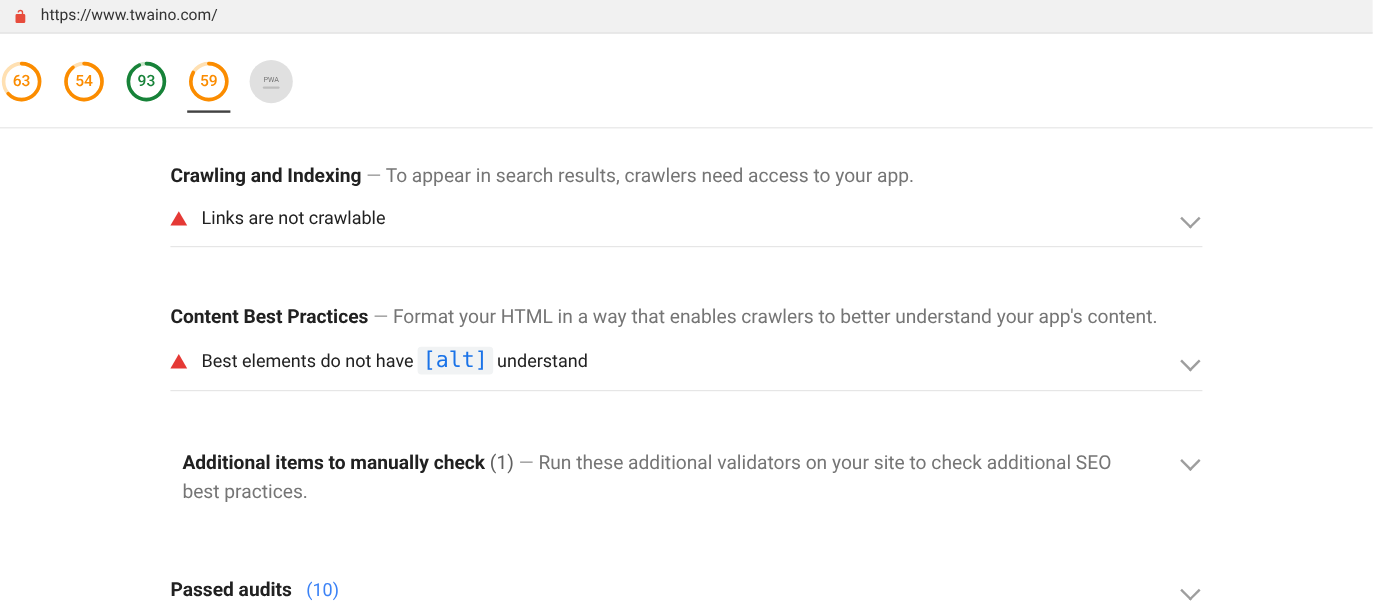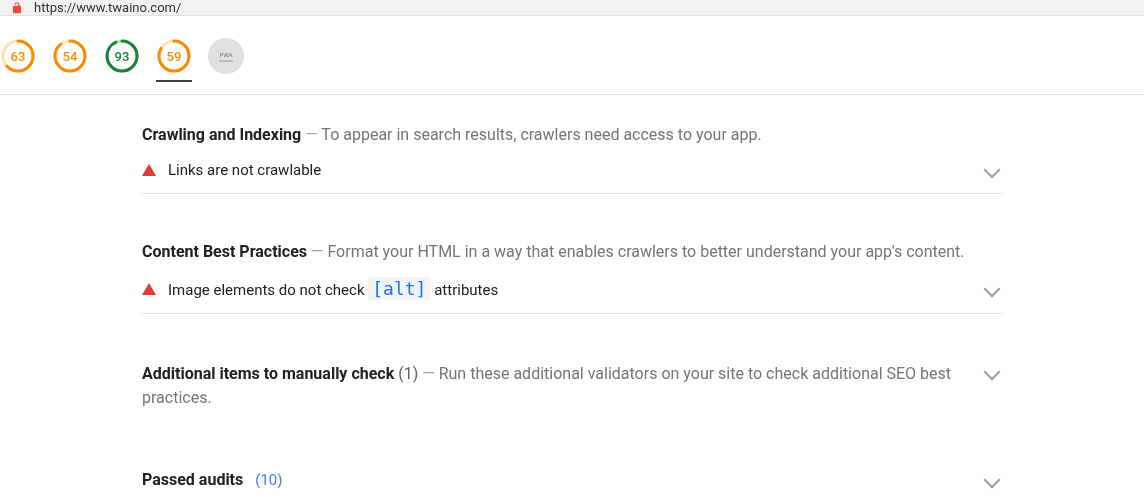--- a/index.html
+++ b/index.html
@@ -4,21 +4,21 @@
 <style>
   * { box-sizing: border-box; margin: 0; padding: 0; }
   body {
     font-family: -apple-system, BlinkMacSystemFont, "Segoe UI", Roboto, Arial, sans-serif;
     background: #fff;
     color: #212121;
     width: 1144px;
   }
   .url-bar {
     background: #f1f1f1;
-    height: 16px;
+    height: 28px;
     display: flex;
     align-items: center;
     padding: 0 10px;
     gap: 10px;
     border-bottom: 1px solid #e0e0e0;
   }
   .url-bar .lock {
     width: 14px; height: 14px;
     display: inline-flex; align-items: center; justify-content: center;
   }
@@ -102,21 +102,21 @@
   }
   .chev {
     width:12px; height:12px;
     border-right:2px solid #9e9e9e;
     border-bottom:2px solid #9e9e9e;
     transform: rotate(45deg);
     flex-shrink:0;
     margin-right:4px;
   }
   .manual-block { margin-top:48px; }
-  .manual-block .section-row .text-col { flex:1; }
+  .manual-block .section-row .text-col { flex:1;margin-left:10px; }
   .passed-block { margin-top: 60px; display:flex; align-items:center; gap:12px; padding-bottom:12px;}
   .passed-block .title { font-weight:700; font-size:16px; }
   .passed-block .count { color:#3b82f6; font-size:15px; }
   .passed-block .spacer { flex:1; }
 </style>
 </head>
 <body>
 
 <div class="url-bar">
   <span class="lock">
@@ -187,21 +187,21 @@
   </div>
 
   <div class="section-header" style="margin-top:46px;">
     <span class="title">Content Best Practices</span>
     <span class="dash">—</span>
     <span class="desc">Format your HTML in a way that enables crawlers to better understand your app's content.</span>
   </div>
   <div class="audit">
     <span class="tri"></span>
     <span class="audit-text">
-      <span>Image elements do not check </span><span class="code-chip">[alt]</span><span> attributes</span>
+      <span>Best elements do not have </span><span class="code-chip">[alt]</span><span> understand</span>
     </span>
     <span class="chev"></span>
   </div>
 
   <div class="manual-block section-header">
     <div class="section-row">
       <div class="text-col">
         <span class="title">Additional items to manually check</span>
         <span class="count">(1)</span>
         <span class="dash">—</span>

